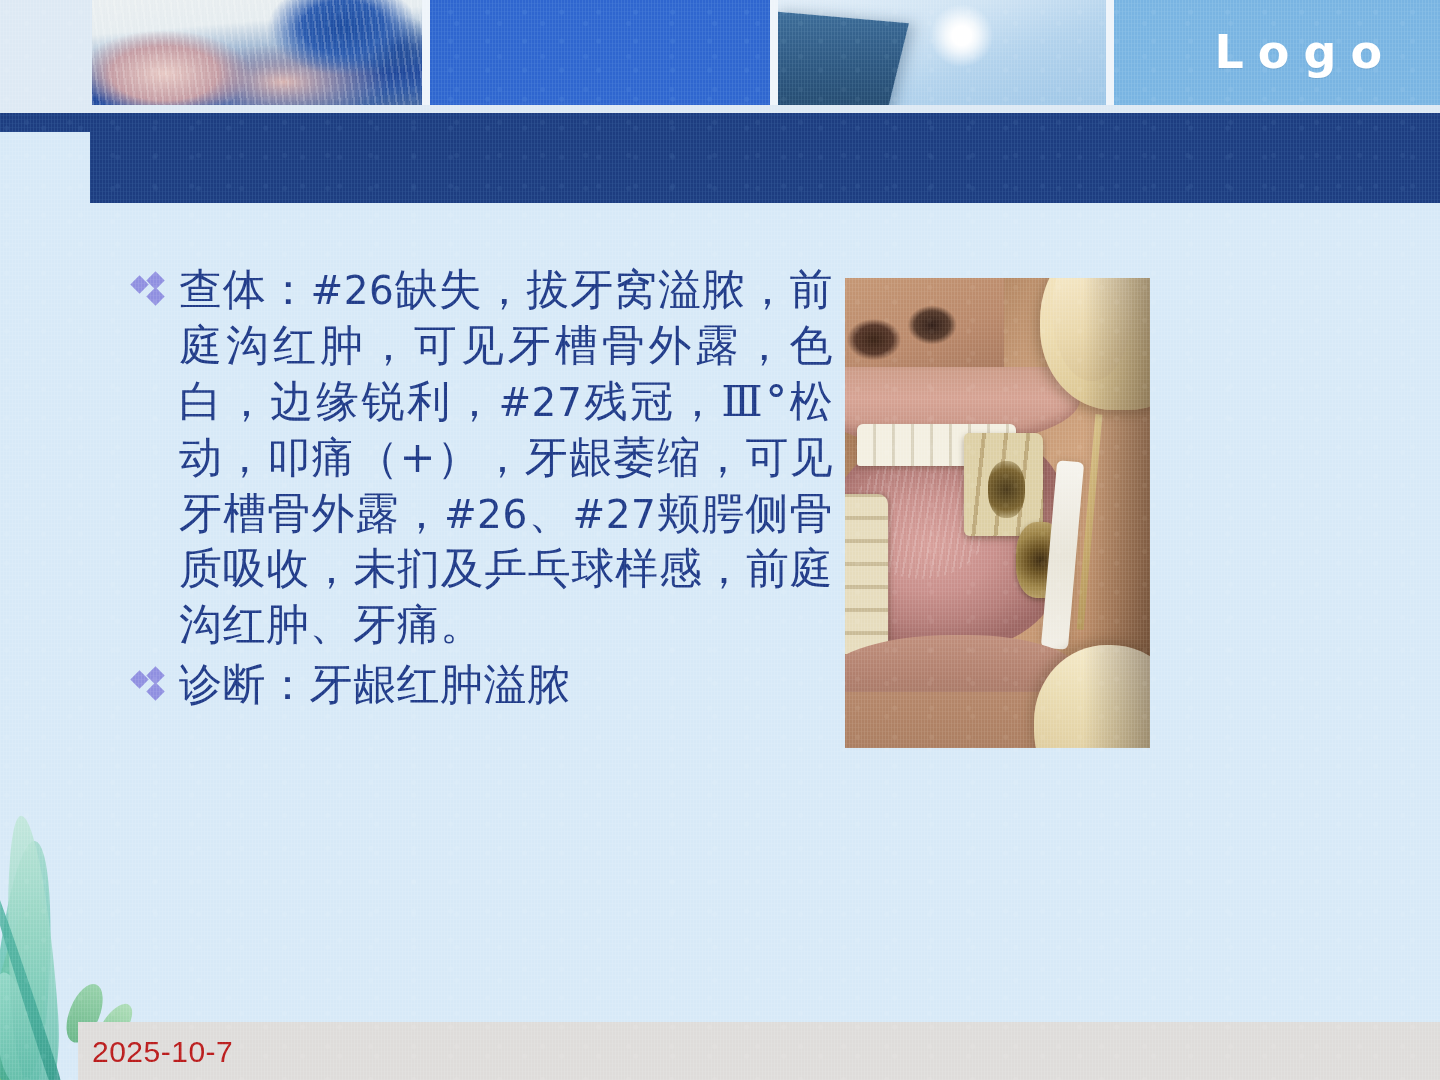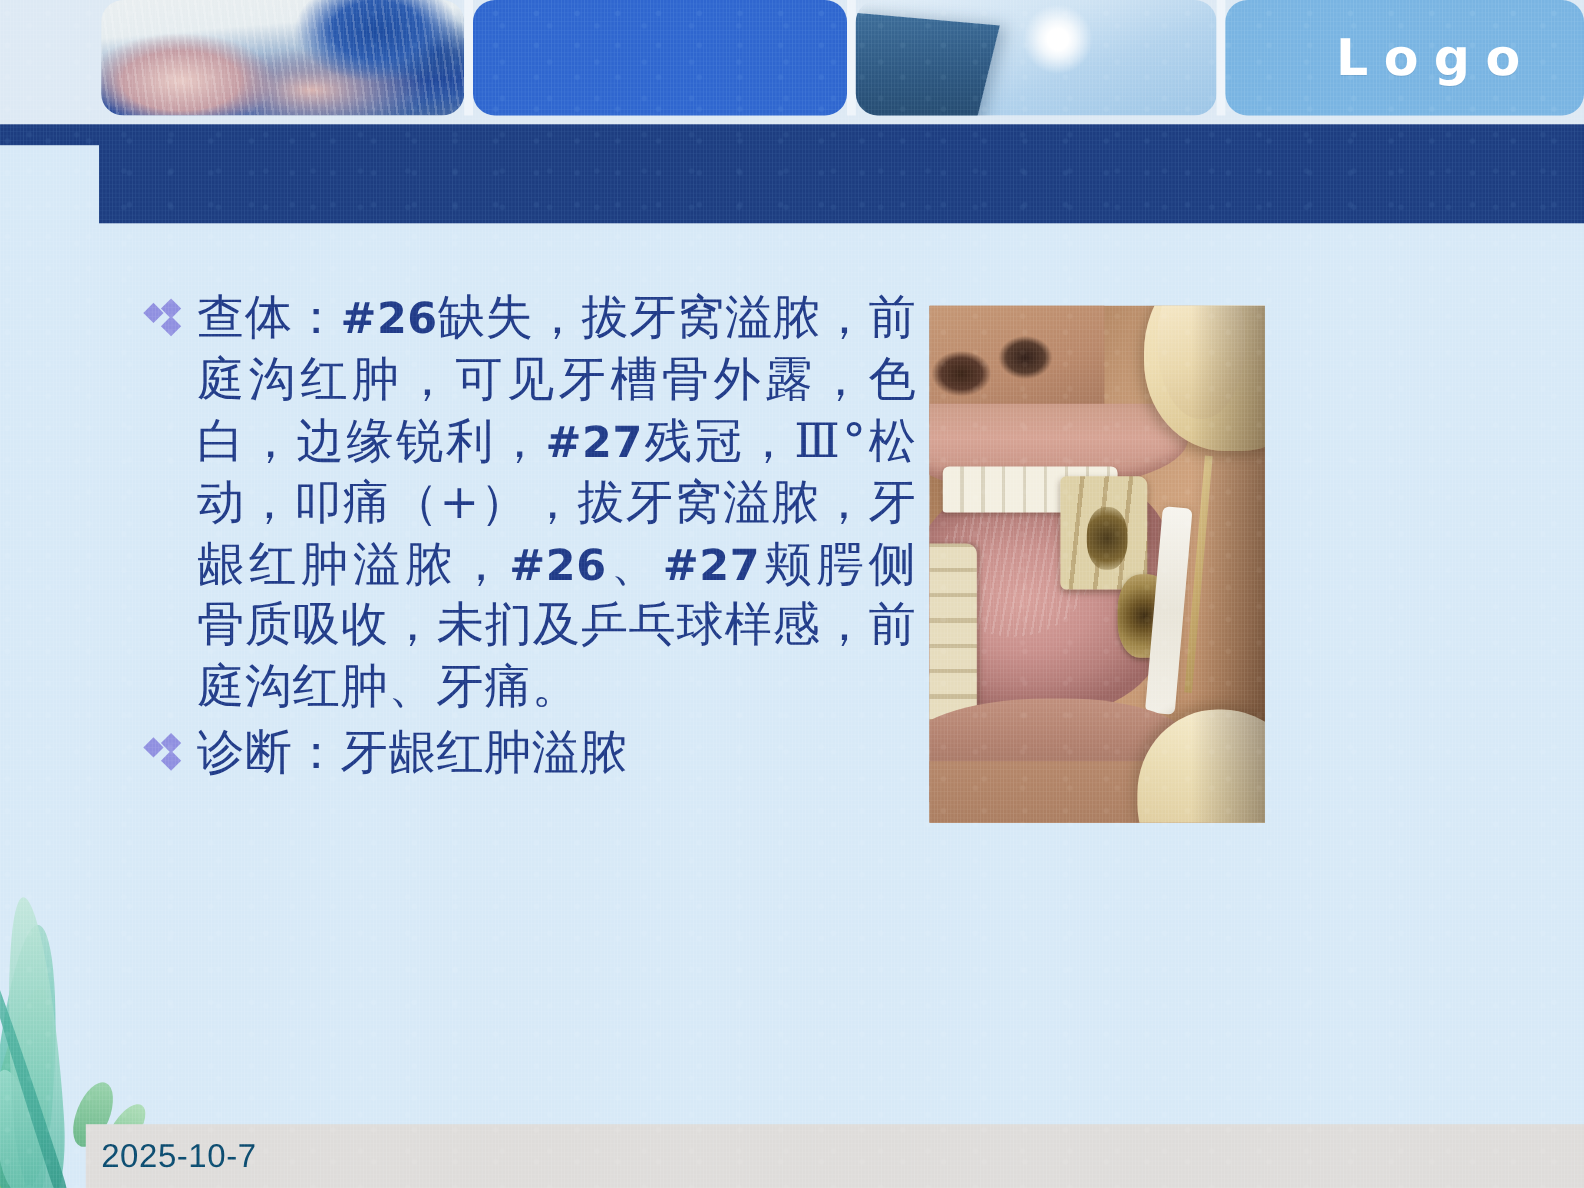--- a/index.html
+++ b/index.html
@@ -45,21 +45,20 @@
     width: 1440px;
     height: 114px;
     background: #dde9f4;
   }
 
   .hdr-tile {
     position: absolute;
     top: 0;
     height: 105px;
     overflow: hidden;
-    border-radius: 20px;
   }
 
   
   .tile-hands {
     left: 92px;
     width: 330px;
     background:
       radial-gradient(ellipse 120px 60px at 22% 70%, #e7c9c4 0%, #c49ca3 45%, rgba(196,156,163,0) 72%),
       radial-gradient(ellipse 150px 55px at 58% 78%, #d9b4b0 0%, rgba(217,180,176,0) 70%),
       linear-gradient(175deg, #e9eef0 0%, #e5ecef 26%, #9fb7d2 46%, #3c63a8 62%, #21479b 74%, #2c55a3 86%, #41649f 100%),
@@ -189,21 +188,21 @@
     color: #203a87;
     font-family: "DejaVu Serif", "Liberation Serif", serif;
     font-size: 43px;
     line-height: 1.30;
     letter-spacing: .5px;
     text-align: justify;
     text-justify: inter-character;
   }
   .bullet-text .code {
     font-family: "DejaVu Sans", "Liberation Sans", sans-serif;
-    font-weight: 700;
+    font-weight: 400;
     font-size: 39px;
   }
   .para-2 .bullet-text { text-align: left; }
 
   
   .photo-frame {
     position: absolute;
     left: 845px;
     top: 278px;
     width: 305px;
@@ -356,21 +355,21 @@
     left: 78px;
     top: 1022px;
     width: 1362px;
     height: 58px;
     background: #dedcda;
   }
   .footer-date {
     position: absolute;
     left: 92px;
     top: 1035px;
-    color: #0c4a6e;
+    color: #b91c1c;
     font-family: "Liberation Sans", sans-serif;
     font-size: 30px;
     letter-spacing: .5px;
   }
 </style>
 </head>
 <body>
 
 <div id="slide">
 
@@ -395,21 +394,21 @@
 
   <div class="content">
 
     <div class="bullet-row para-1">
       <span class="bullet-mark">
         <i class="d1"></i>
           <i class="d2"></i>
           <i class="d3"></i>
       </span>
       <span class="bullet-text">
-        <span>查体：</span><span class="code">#26</span><span>缺失，拔牙窝溢脓，前庭沟红肿，可见牙槽骨外露，色白，边缘锐利，</span><span class="code">#27</span><span>残冠，Ⅲ°松动，叩痛（+），拔牙窝溢脓，牙龈红肿溢脓，</span><span class="code">#26</span><span>、</span><span class="code">#27</span><span>颊腭侧骨质吸收，未扪及乒乓球样感，前庭沟红肿、牙痛。</span>
+        <span>查体：</span><span class="code">#26</span><span>缺失，拔牙窝溢脓，前庭沟红肿，可见牙槽骨外露，色白，边缘锐利，</span><span class="code">#27</span><span>残冠，Ⅲ°松动，叩痛（+），牙龈萎缩，可见牙槽骨外露，</span><span class="code">#26</span><span>、</span><span class="code">#27</span><span>颊腭侧骨质吸收，未扪及乒乓球样感，前庭沟红肿、牙痛。</span>
       </span>
     </div>
 
     <div class="bullet-row para-2">
       <span class="bullet-mark">
         <i class="d1"></i>
           <i class="d2"></i>
           <i class="d3"></i>
       </span>
       <span class="bullet-text">

